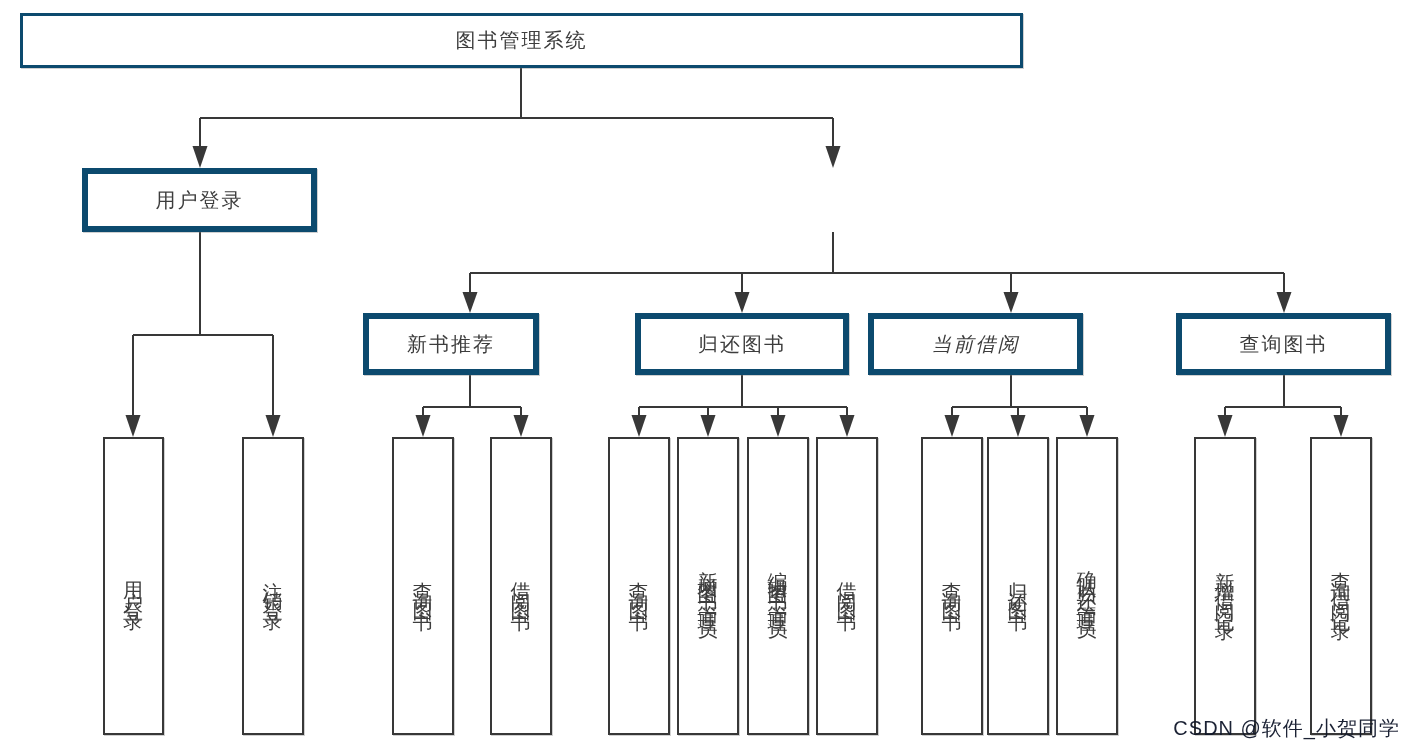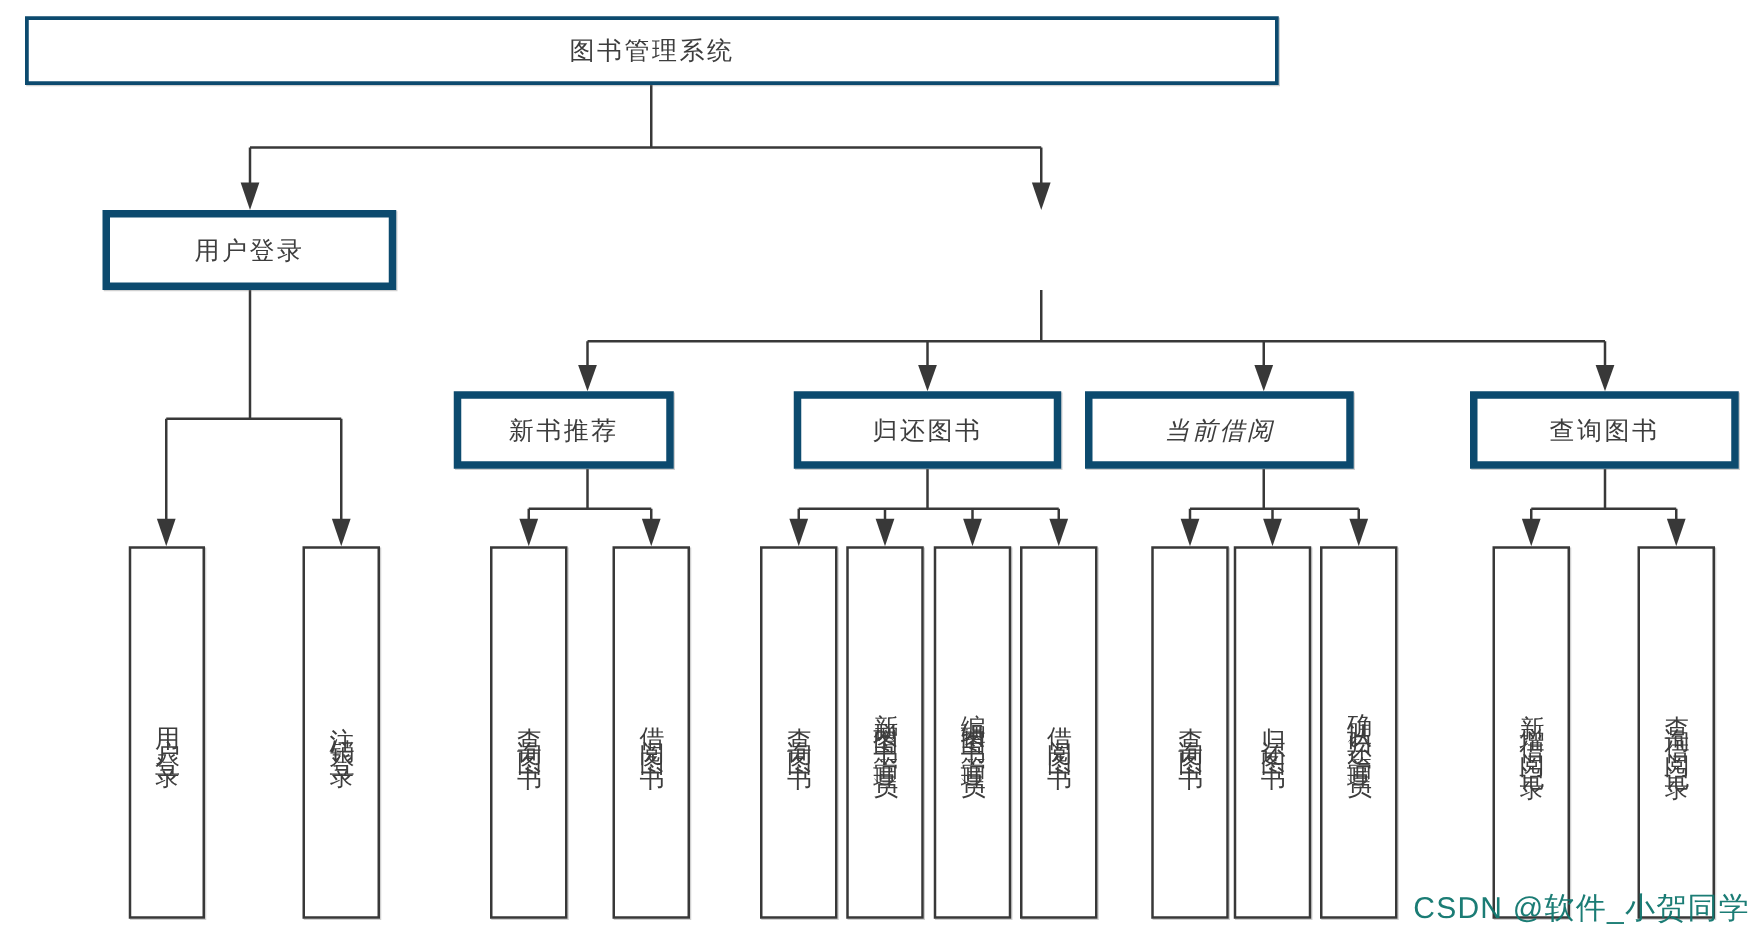--- a/index.html
+++ b/index.html
@@ -52,22 +52,22 @@
     font-size: 20px;
     letter-spacing: 10px;
     line-height: 1;
     white-space: nowrap;
   }
   .leaf.long span { letter-spacing: 7px; }
   #watermark {
     position: absolute;
     right: 5px;
     bottom: 5px;
-    font-size: 24px;
-    color: #0f766e;
+    font-size: 20px;
+    color: #0f172a;
     letter-spacing: 1px;
     z-index: 10;
     opacity: 0.95;
   }
 </style>
 </head>
 <body>
 
 <div id="canvas">
 

